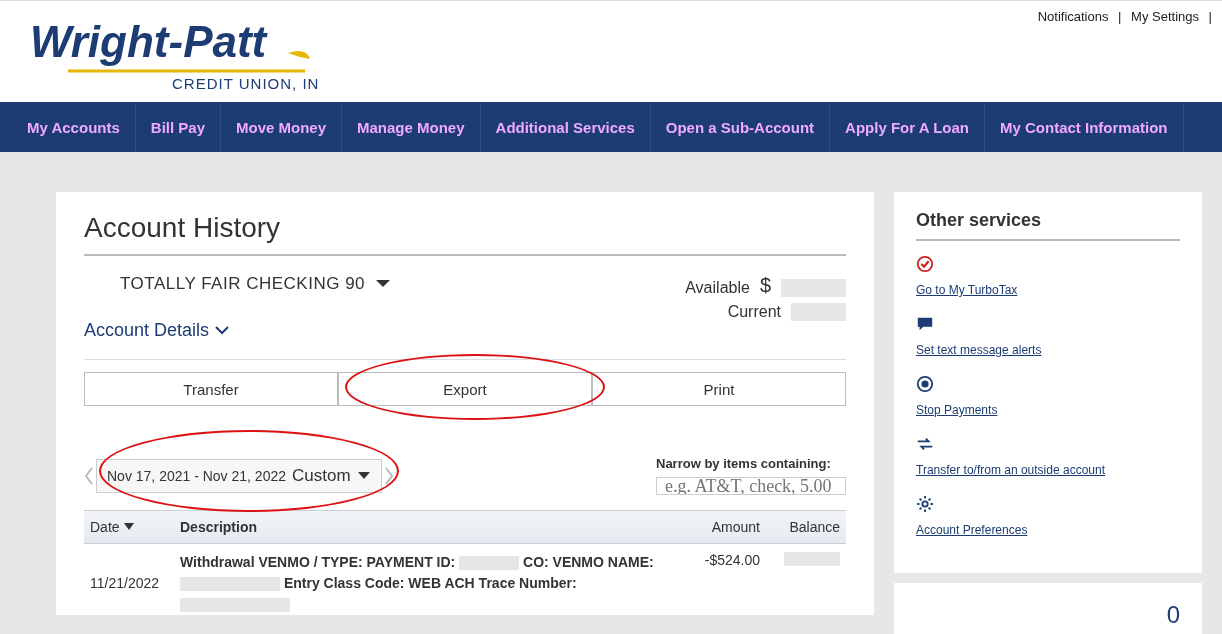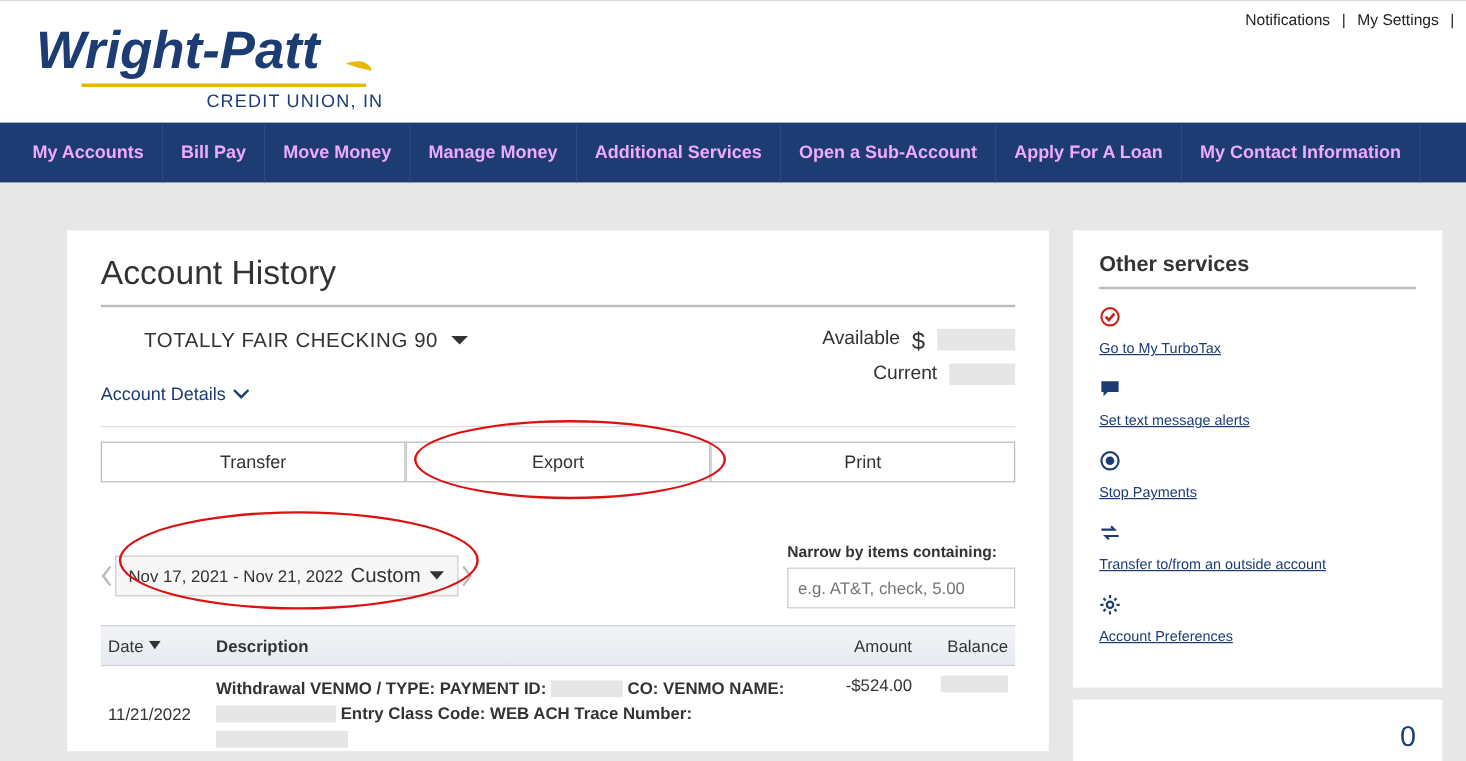--- a/index.html
+++ b/index.html
@@ -11,32 +11,32 @@
   .mainnav { background: #1c3c73; height: 50px; display: flex; color: #f0abfc; padding-left: 12px; font-weight: bold; }
   .mainnav .item { padding: 0 15px; display: flex; align-items: center; font-size: 15px; border-right: 1px solid #2a4a82; cursor: pointer; white-space: nowrap; }
   .content-wrap { display: flex; gap: 20px; padding: 40px 20px 0 56px; align-items: flex-start; }
   .panel-main { background: #fff; width: 818px; padding: 20px 28px 0 28px; }
   .panel-side { flex: 1; display: flex; flex-direction: column; gap: 10px; }
   h1.page-title { font-size: 28px; font-weight: normal; color: #333; margin-bottom: 10px; }
   .hr-strong { border: none; border-top: 2px solid #bbb; margin-bottom: 18px; }
   .acct-row { display: flex; align-items: flex-start; margin-bottom: 10px; }
   .acct-name { font-size: 17px; letter-spacing: 0.5px; display: flex; align-items: center; gap: 10px; margin-left: 36px; }
   .bal-block { margin-left: auto; text-align: right; font-size: 16px; }
-  .bal-line { display: flex; justify-content: flex-end; align-items: flex-start; gap: 10px; margin-bottom: 6px; }
+  .bal-line { display: flex; justify-content: flex-end; align-items: flex-end; gap: 10px; margin-bottom: 6px; }
   .redact { display: inline-block; width: 65px; height: 18px; background: #e6e6e6; }
-  .acct-details-link { color: #1c3c73; font-size: 15px; display: flex; align-items: center; gap: 6px; cursor: pointer; margin-bottom: 8px; }
+  .acct-details-link { color: #1c3c73; font-size: 18px; display: flex; align-items: center; gap: 6px; cursor: pointer; margin-bottom: 8px; }
   .hr-thin { border: none; border-top: 1px solid #ddd; margin-bottom: 12px; }
   .btn-row { display: flex; margin-bottom: 50px; position: relative; }
   .btn { flex: 1; height: 34px; border: 1px solid #bbb; background: #fff; display: flex; align-items: center; justify-content: center; font-size: 15px; cursor: pointer; }
   .filter-row { display: flex; align-items: center; margin-bottom: 14px; position: relative; }
   .date-pill { border: 1px solid #ccc; background: #f7f7f7; padding: 6px 10px; font-size: 14px; display: flex; align-items: center; gap: 6px; cursor: pointer; }
   .date-pill .custom { font-size: 17px; }
   .narrow-block { margin-left: auto; }
   .narrow-label { font-size: 13px; margin-bottom: 6px; display: block; font-weight: bold; }
-  .narrow-input { width: 190px; height: 34px; border: 1px solid #ccc; padding: 0 8px; font-size: 14px; }
+  .narrow-input { width: 190px; height: 18px; border: 1px solid #ccc; padding: 0 8px; font-size: 18px; font-family: Liberation Serif, serif; }
   .tbl-head { display: flex; background: linear-gradient(#f2f4f7, #e6eaf0); border-top: 1px solid #c9cfd9; border-bottom: 1px solid #c9cfd9; font-size: 14px; color: #333; }
   .tbl-head > div { padding: 8px 6px; }
   .col-date { width: 90px; display: flex; align-items: center; gap: 4px; }
   .col-desc { flex: 1; font-weight: bold; }
   .col-amt { width: 100px; text-align: right; }
   .col-bal { width: 80px; text-align: right; }
   .tbl-row { display: flex; font-size: 14px; padding: 8px 6px 0 6px; }
   .tbl-row .col-desc { line-height: 1.5; }
   .side-card { background: #fff; padding: 18px 22px; }
   .side-title { font-size: 18px; font-weight: bold; margin-bottom: 8px; }

